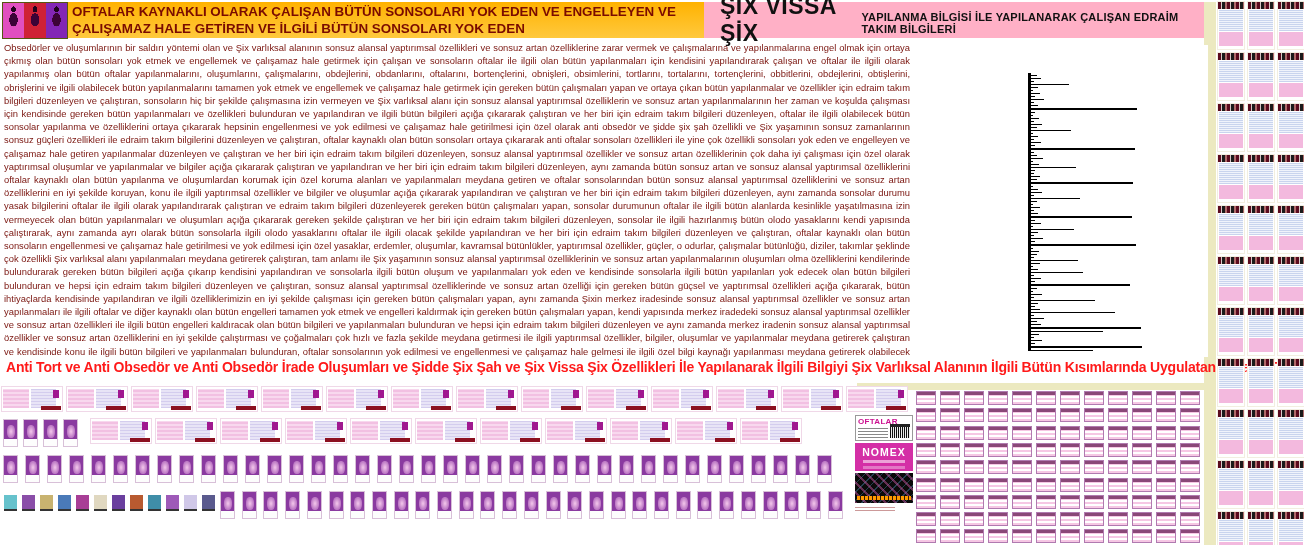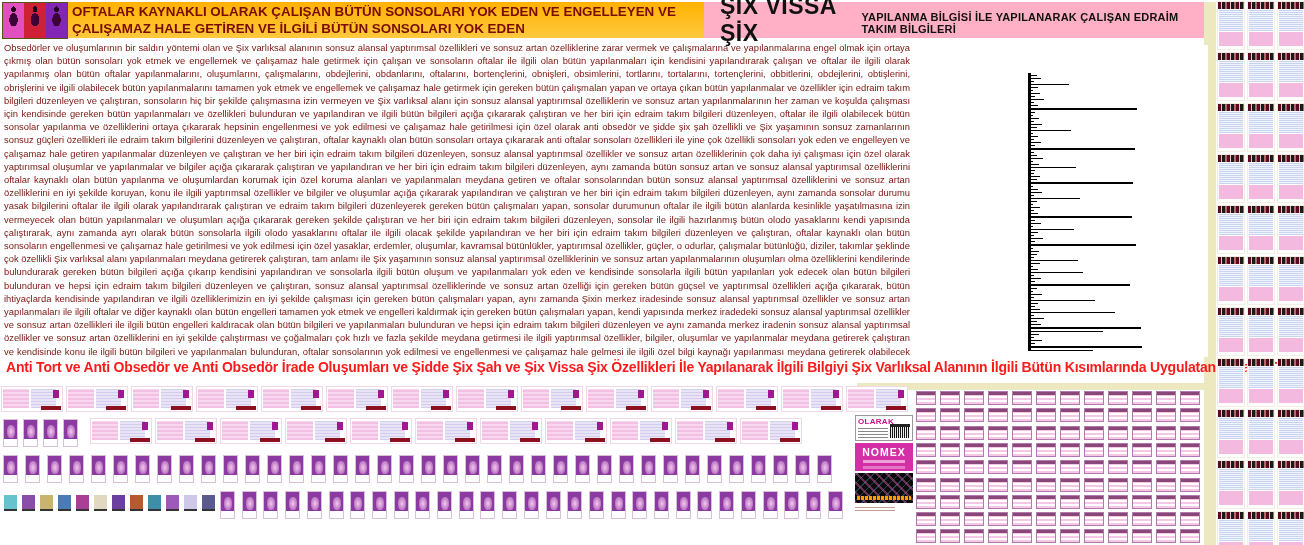--- a/index.html
+++ b/index.html
@@ -205,21 +205,21 @@
   <div id="pboxB"></div>
   <div id="rowB"></div>
   <div id="rowC"></div>
   <div id="icons"></div>
   <div id="rowD"></div>
   <div id="tgrid"></div>
   <div id="rcols"></div>
 
   <div class="cards">
     <div class="medihav">
-      <span class="mh">OLARAK</span>
+      <span class="mh">OFTALAR</span>
       <i class="mh-lines"></i>
       <i class="mh-code"></i>
     </div>
     <div class="nomex">
       <span>NOMEX</span>
       <i class="nx1"></i>
       <i class="nx2"></i>
     </div>
     <div class="darkcard">
       <i class="dc-orange"></i>

